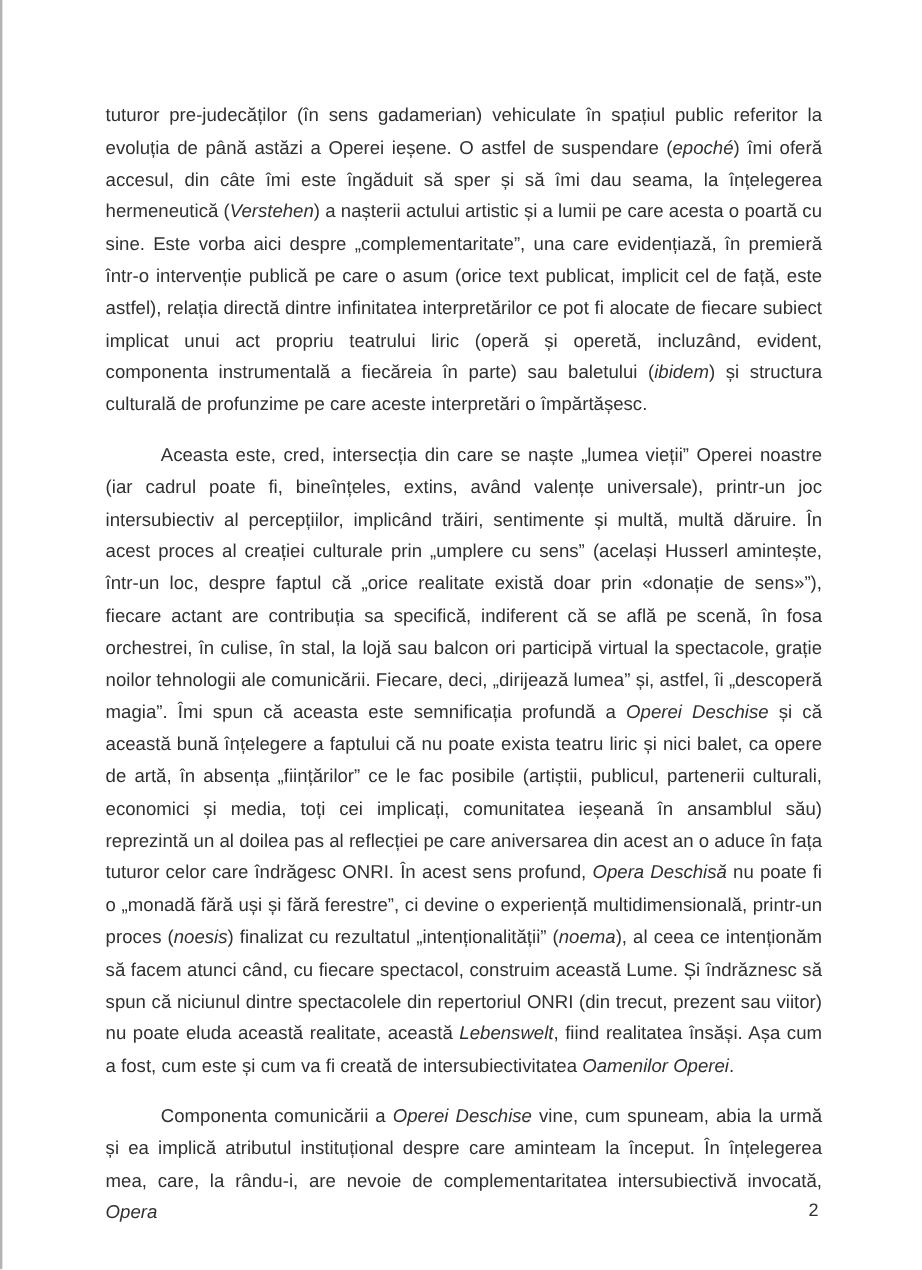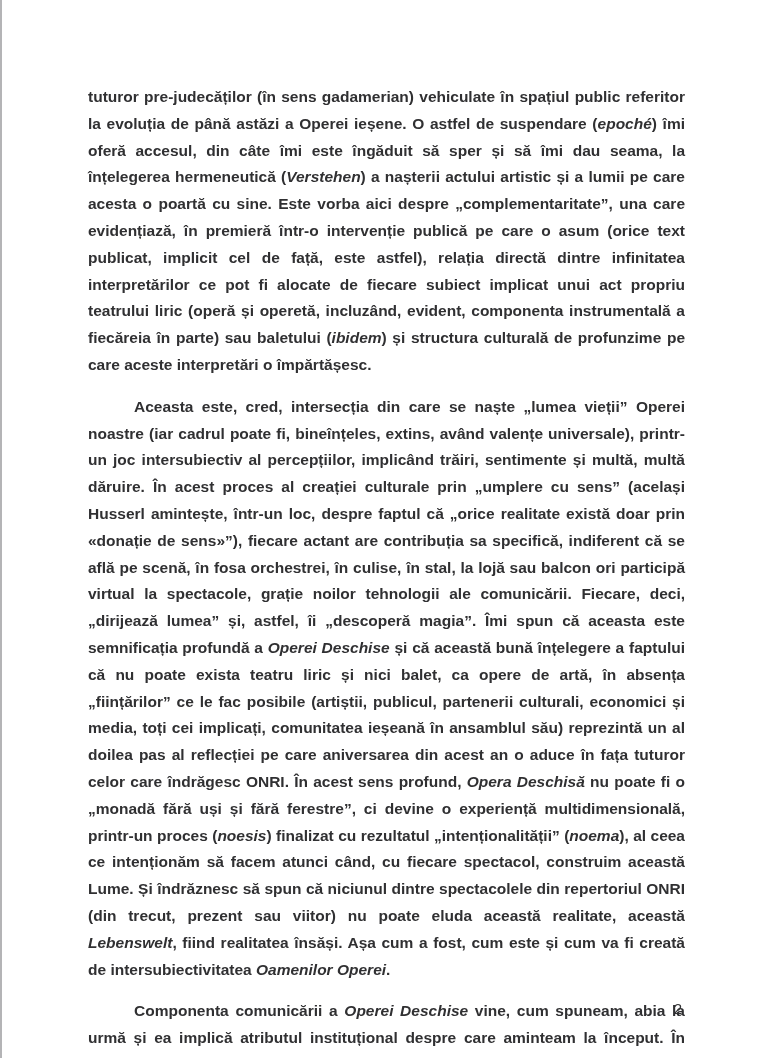--- a/index.html
+++ b/index.html
@@ -29,21 +29,20 @@
     top: 84px;
     width: 597px;
     color: #303032;
     font-size: 15.5px;
     line-height: 26.8px;
     text-align: justify;
   }
   .text-block p {
     margin: 0 0 15px 0;
     padding: 0;
-    font-weight: bold;
   }
   .text-block p.indent {
     text-indent: 46px;
   }
   .text-block .it {
     font-style: italic;
   }
   .page-number {
     position: absolute;
     top: 999px;
@@ -54,16 +53,16 @@
   }
 </style>
 </head>
 <body>
 
 <div class="page">
   <div class="scan-edge"></div>
   <main class="text-block">
       <p><span>tuturor pre-judecăților (în sens gadamerian) vehiculate în spațiul public referitor la evoluția de până astăzi a Operei ieșene. O astfel de suspendare (</span><span class="it">epoché</span><span>) îmi oferă accesul, din câte îmi este îngăduit să sper și să îmi dau seama, la înțelegerea hermeneutică (</span><span class="it">Verstehen</span><span>) a nașterii actului artistic și a lumii pe care acesta o poartă cu sine. Este vorba aici despre „complementaritate”, una care evidențiază, în premieră într-o intervenție publică pe care o asum (orice text publicat, implicit cel de față, este astfel), relația directă dintre infinitatea interpretărilor ce pot fi alocate de fiecare subiect implicat unui act propriu teatrului liric (operă și operetă, incluzând, evident, componenta instrumentală a fiecăreia în parte) sau baletului (</span><span class="it">ibidem</span><span>) și structura culturală de profunzime pe care aceste interpretări o împărtășesc.</span></p>
       <p class="indent"><span>Aceasta este, cred, intersecția din care se naște „lumea vieții” Operei noastre (iar cadrul poate fi, bineînțeles, extins, având valențe universale), printr-un joc intersubiectiv al percepțiilor, implicând trăiri, sentimente și multă, multă dăruire. În acest proces al creației culturale prin „umplere cu sens” (același Husserl amintește, într-un loc, despre faptul că „orice realitate există doar prin «donație de sens»”), fiecare actant are contribuția sa specifică, indiferent că se află pe scenă, în fosa orchestrei, în culise, în stal, la lojă sau balcon ori participă virtual la spectacole, grație noilor tehnologii ale comunicării. Fiecare, deci, „dirijează lumea” și, astfel, îi „descoperă magia”. Îmi spun că aceasta este semnificația profundă a </span><span class="it">Operei Deschise</span><span> și că această bună înțelegere a faptului că nu poate exista teatru liric și nici balet, ca opere de artă, în absența „ființărilor” ce le fac posibile (artiștii, publicul, partenerii culturali, economici și media, toți cei implicați, comunitatea ieșeană în ansamblul său) reprezintă un al doilea pas al reflecției pe care aniversarea din acest an o aduce în fața tuturor celor care îndrăgesc ONRI. În acest sens profund, </span><span class="it">Opera Deschisă</span><span> nu poate fi o „monadă fără uși și fără ferestre”, ci devine o experiență multidimensională, printr-un proces (</span><span class="it">noesis</span><span>) finalizat cu rezultatul „intenționalității” (</span><span class="it">noema</span><span>), al ceea ce intenționăm să facem atunci când, cu fiecare spectacol, construim această Lume. Și îndrăznesc să spun că niciunul dintre spectacolele din repertoriul ONRI (din trecut, prezent sau viitor) nu poate eluda această realitate, această </span><span class="it">Lebenswelt</span><span>, fiind realitatea însăși. Așa cum a fost, cum este și cum va fi creată de intersubiectivitatea </span><span class="it">Oamenilor Operei</span><span>.</span></p>
-      <p class="indent"><span>Componenta comunicării a </span><span class="it">Operei Deschise</span><span> vine, cum spuneam, abia la urmă și ea implică atributul instituțional despre care aminteam la început. În înțelegerea mea, care, la rându-i, are nevoie de complementaritatea intersubiectivă invocată, </span><span class="it">Lume</span></p>
+      <p class="indent"><span>Componenta comunicării a </span><span class="it">Operei Deschise</span><span> vine, cum spuneam, abia la urmă și ea implică atributul instituțional despre care aminteam la început. În înțelegerea mea, care, la rându-i, are nevoie de complementaritatea intersubiectivă invocată, </span><span class="it">Opera</span></p>
     </main>
   <div class="page-number">2</div>
 </div>
 
 </body></html>

